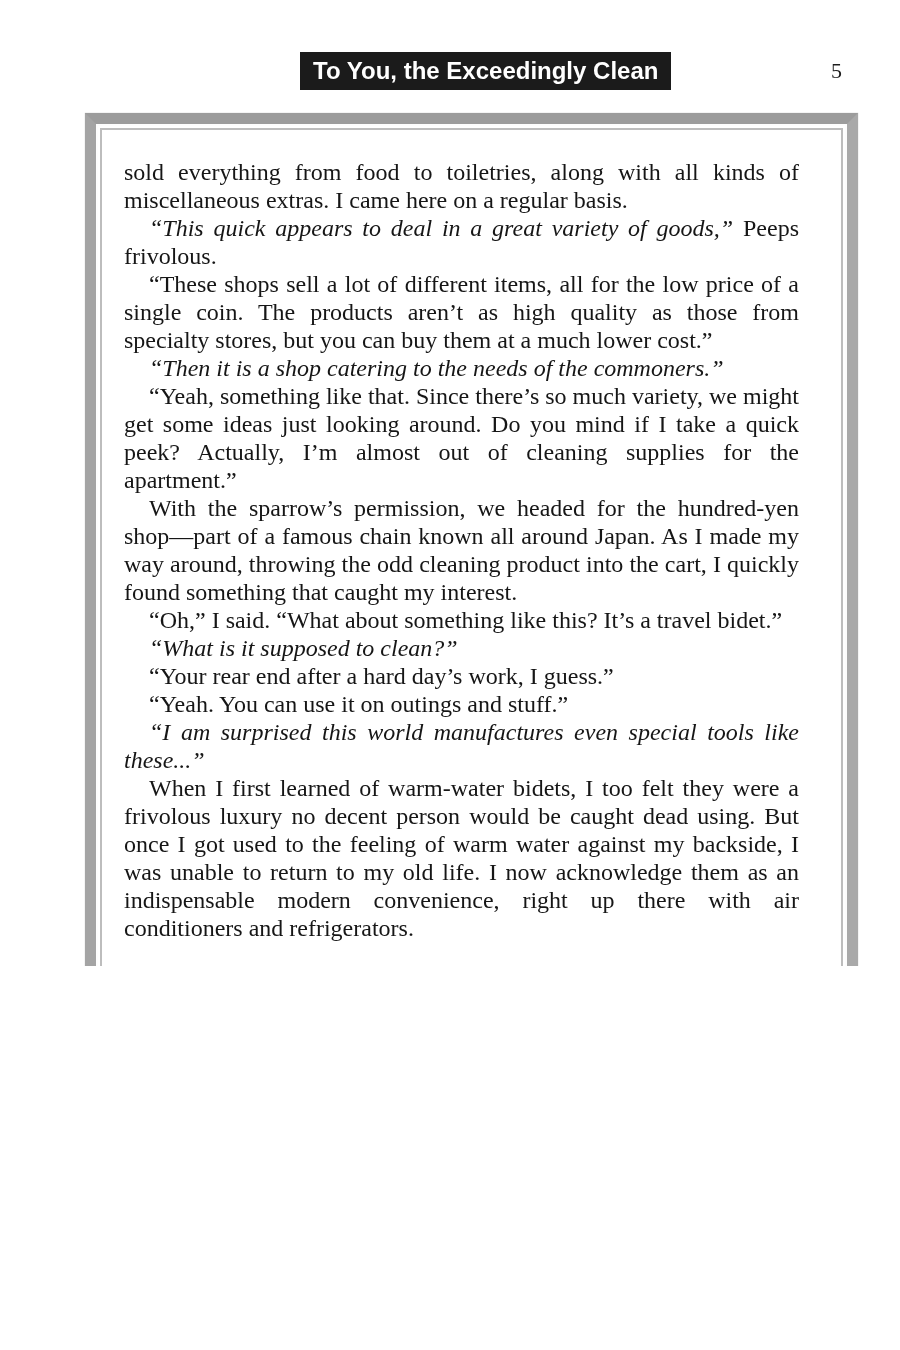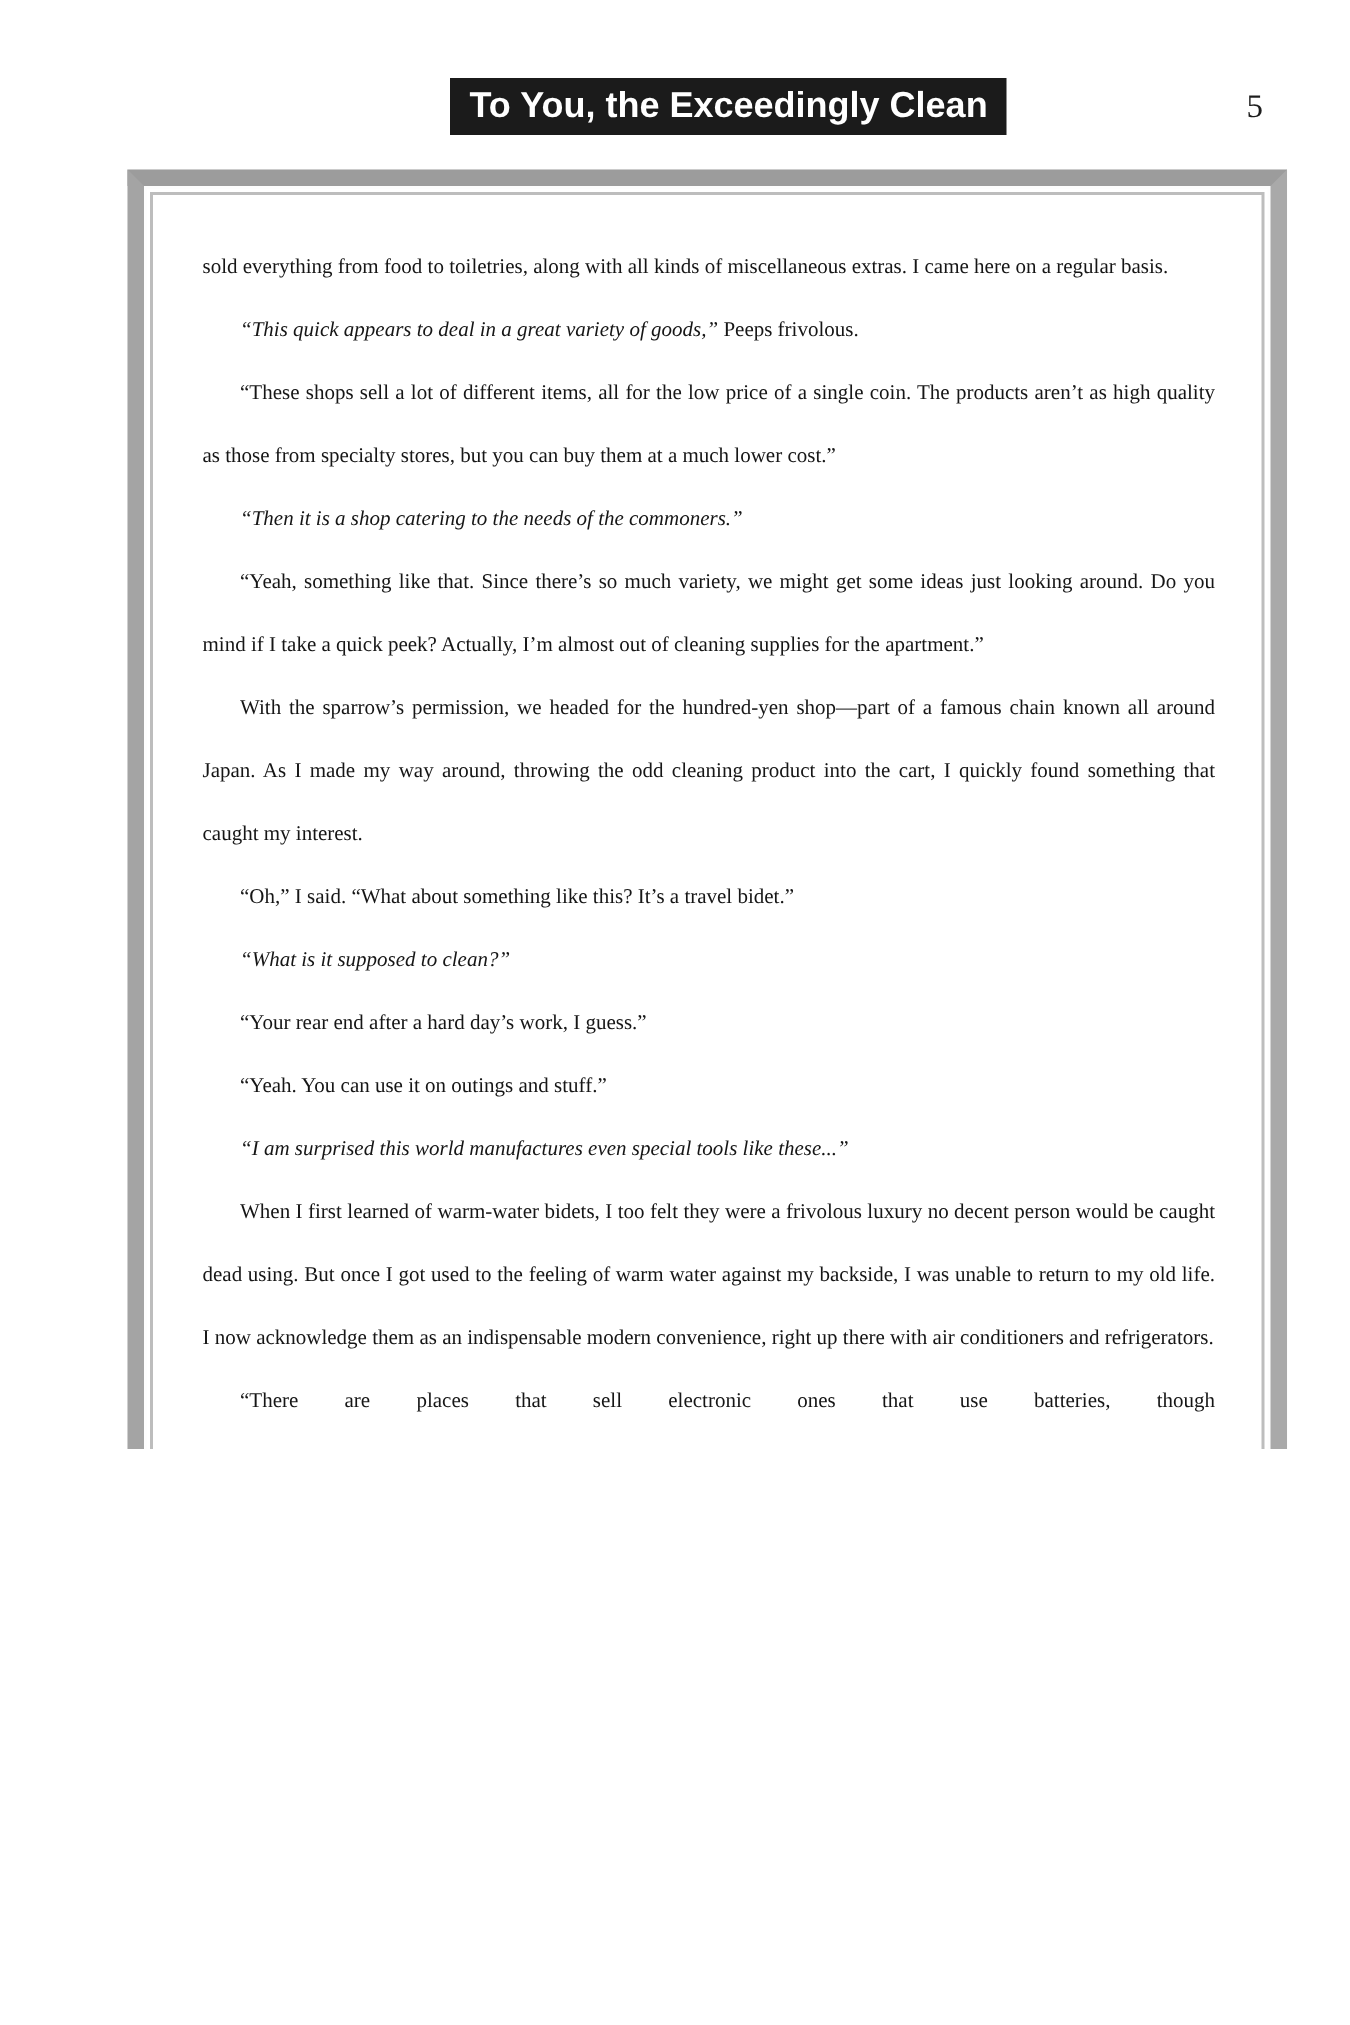--- a/index.html
+++ b/index.html
@@ -60,26 +60,26 @@
     content: "";
     position: absolute;
     inset: 4px;
     border: 2px solid #bdbdbd;
     pointer-events: none;
   }
 
   
   .text-block {
     position: absolute;
-    left: 135px;
+    left: 124px;
     top: 158px;
     width: 675px;
     color: #161616;
-    font-size: 14px;
-    line-height: 42px;
+    font-size: 24px;
+    line-height: 28px;
     text-align: justify;
   }
   .text-block p {
     margin: 0;
     padding: 0;
   }
   .text-block p.indent { text-indent: 25px; }
   .text-block p.justify-last { text-align-last: justify; }
   .text-block span.italic { font-style: italic; }
 </style>
@@ -100,16 +100,15 @@
       <p class="indent"><span>“These shops sell a lot of different items, all for the low price of a single coin. The products aren’t as high quality as those from specialty stores, but you can buy them at a much lower cost.”</span></p>
       <p class="indent"><span class="italic">“Then it is a shop catering to the needs of the commoners.”</span></p>
       <p class="indent"><span>“Yeah, something like that. Since there’s so much variety, we might get some ideas just looking around. Do you mind if I take a quick peek? Actually, I’m almost out of cleaning supplies for the apartment.”</span></p>
       <p class="indent"><span>With the sparrow’s permission, we headed for the hundred-yen shop—part of a famous chain known all around Japan. As I made my way around, throwing the odd cleaning product into the cart, I quickly found something that caught my interest.</span></p>
       <p class="indent"><span>“Oh,” I said. “What about something like this? It’s a travel bidet.”</span></p>
       <p class="indent"><span class="italic">“What is it supposed to clean?”</span></p>
       <p class="indent"><span>“Your rear end after a hard day’s work, I guess.”</span></p>
       <p class="indent"><span>“Yeah. You can use it on outings and stuff.”</span></p>
       <p class="indent"><span class="italic">“I am surprised this world manufactures even special tools like these...”</span></p>
       <p class="indent"><span>When I first learned of warm-water bidets, I too felt they were a frivolous luxury no decent person would be caught dead using. But once I got used to the feeling of warm water against my backside, I was unable to return to my old life. I now acknowledge them as an indispensable modern convenience, right up there with air conditioners and refrigerators.</span></p>
-      <p class="indent justify-last"><span>“There are places that sell electronic ones that use batteries, though</span></p>
     </div>
 
 </div>
 
 </body></html>

